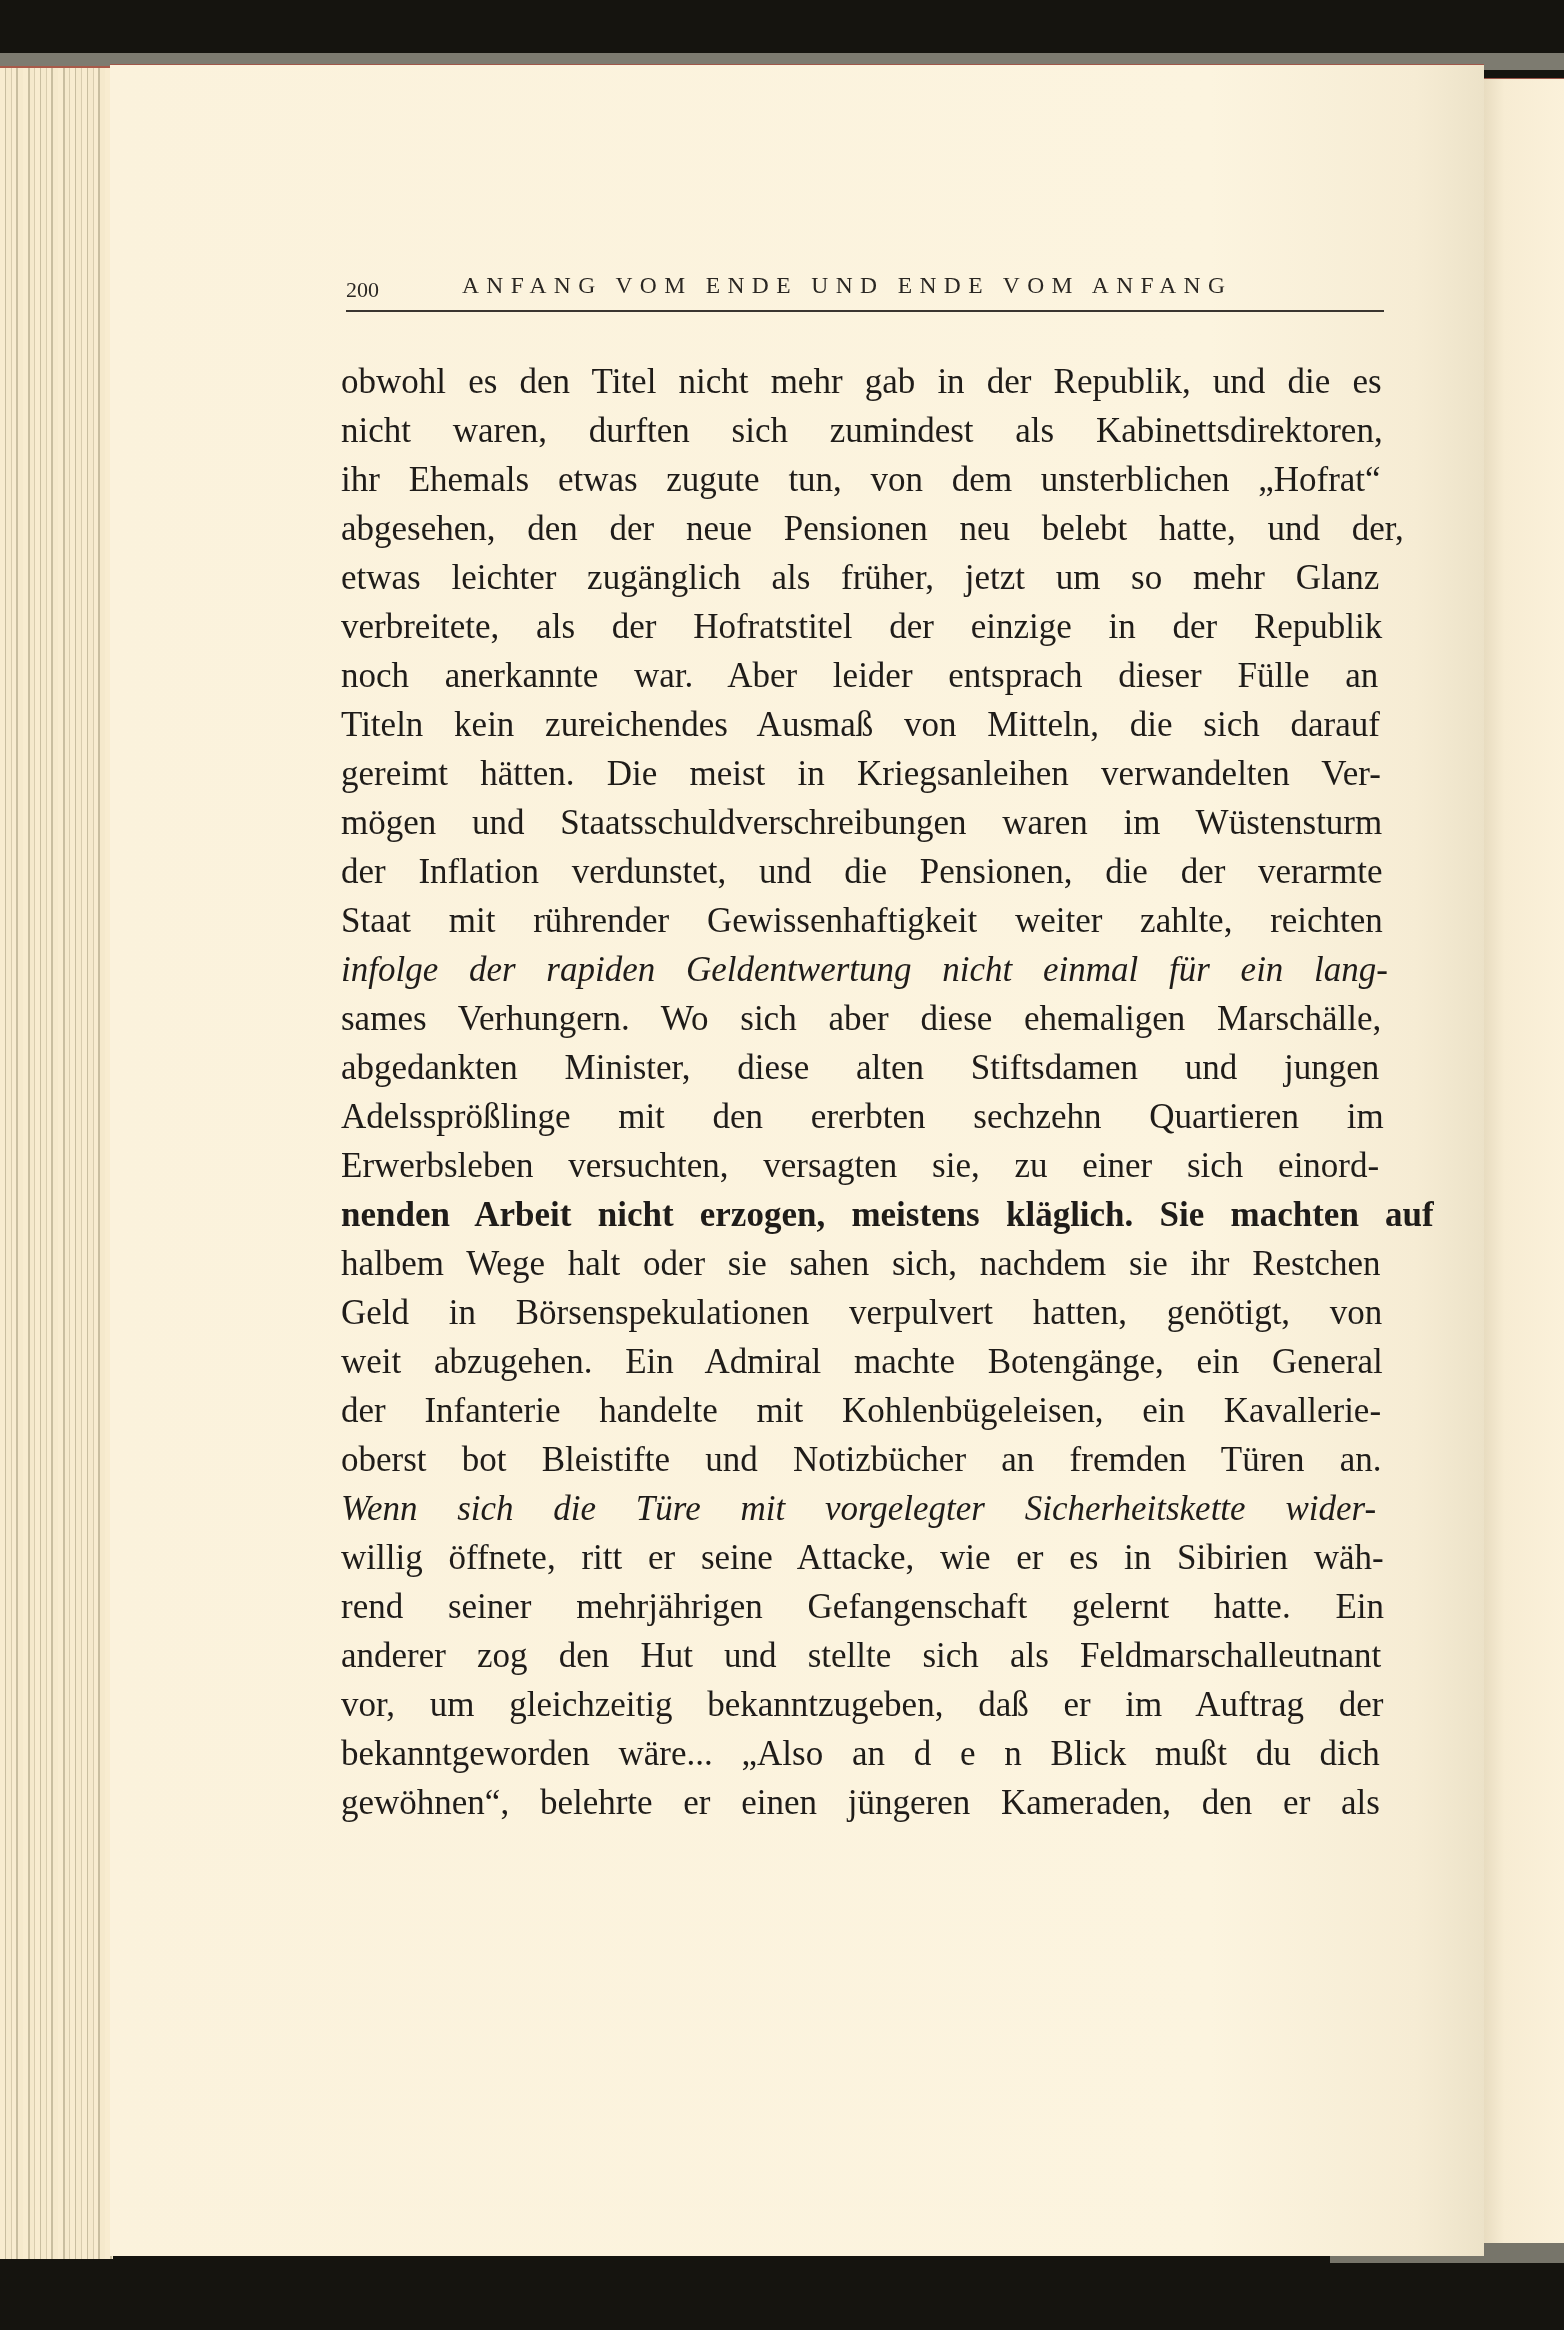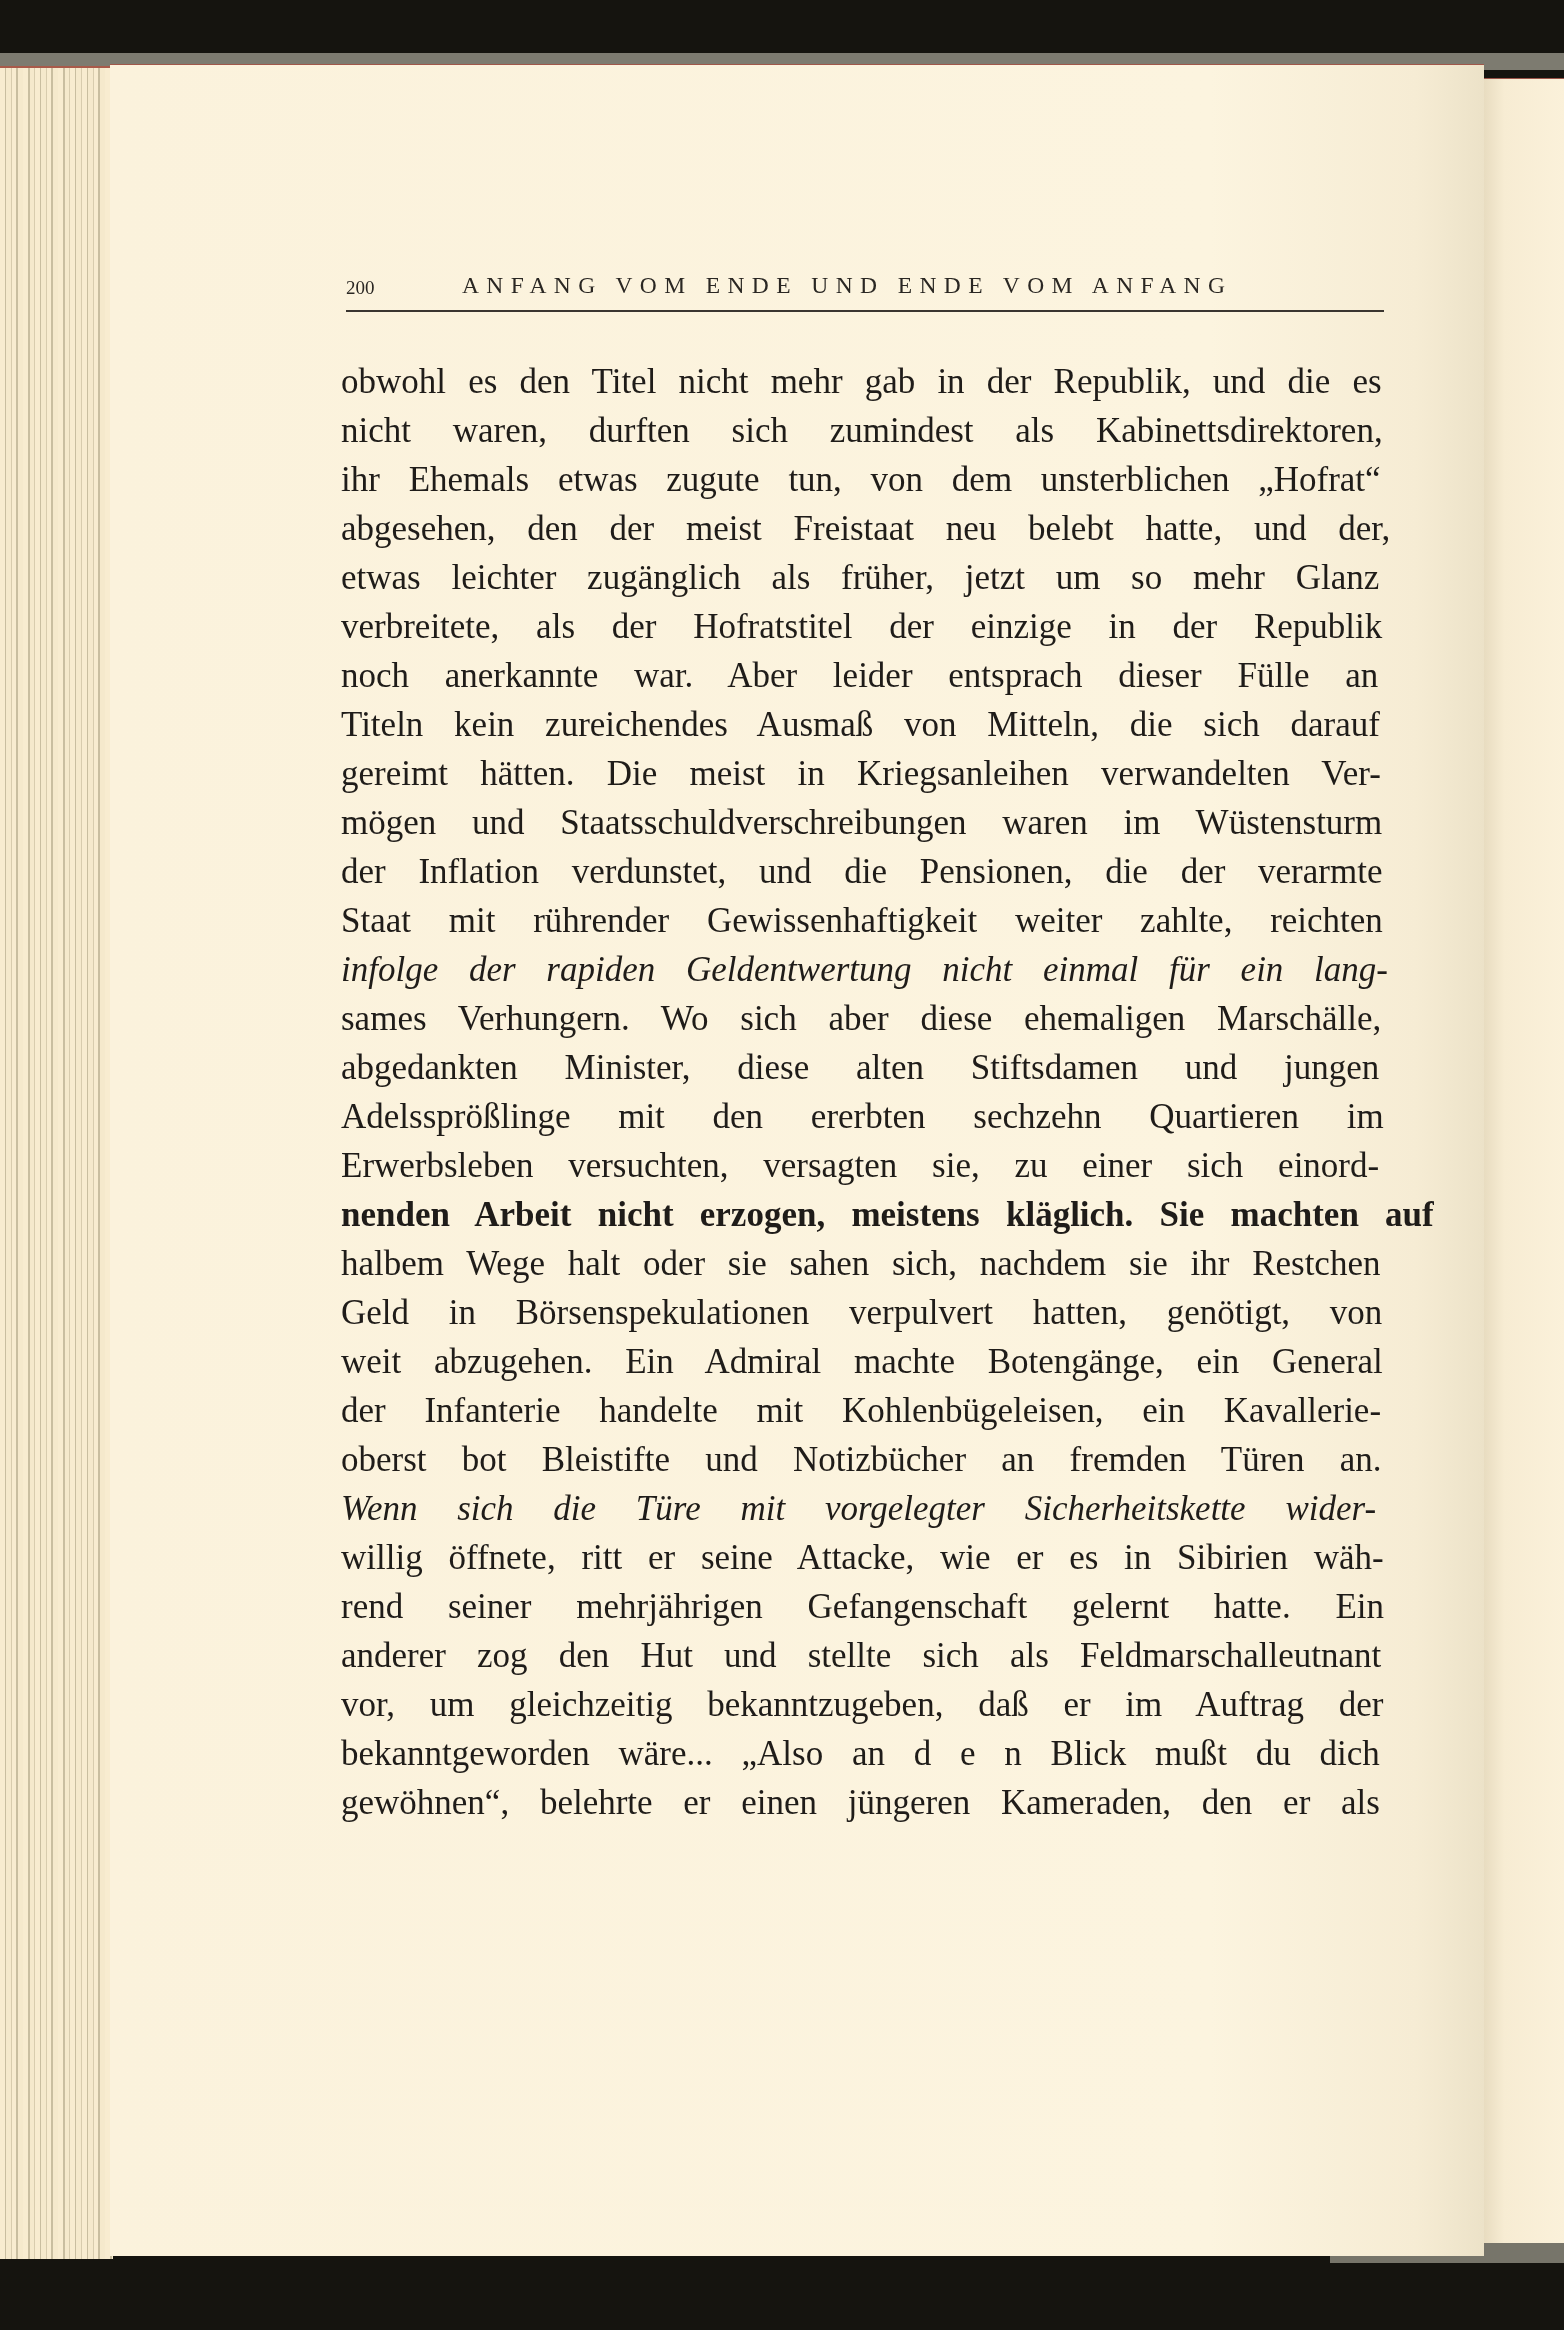--- a/index.html
+++ b/index.html
@@ -59,21 +59,21 @@
   .running-head {
     position: absolute;
     left: 346px; top: 272px;
     width: 1038px;
     height: 41px;
     color: #2a2723;
   }
   .page-number {
     position: absolute;
     left: 0; top: 4.7px;
-    font-size: 19px;
+    font-size: 22px;
     letter-spacing: 0px;
   }
   .head-title {
     position: absolute;
     left: 116px; top: 0px;
     font-size: 23.5px;
     letter-spacing: 7.4px;
     white-space: nowrap;
   }
   .head-rule {
@@ -110,21 +110,21 @@
 <div class="running-head">
   <span class="page-number">200</span>
   <span class="head-title">ANFANG VOM ENDE UND ENDE VOM ANFANG</span>
 </div>
 <div class="head-rule"></div>
 
 <div class="body-text" id="body-text">
     <div class="line" style="text-align: left; text-align-last: left;"><span style="word-spacing: 13.4px;">obwohl es den Titel nicht mehr gab in der Republik, und die es</span></div>
     <div class="line" style="text-align: left; text-align-last: left;"><span style="word-spacing: 33px;">nicht waren, durften sich zumindest als Kabinettsdirektoren,</span></div>
     <div class="line" style="text-align: left; text-align-last: left;"><span style="word-spacing: 20px;">ihr Ehemals etwas zugute tun, von dem unsterblichen „Hofrat“</span></div>
-    <div class="line" style="text-align: left; text-align-last: left;"><span style="word-spacing: 23px;">abgesehen, den der meist Freistaat neu belebt hatte, und der,</span></div>
+    <div class="line" style="text-align: left; text-align-last: left;"><span style="word-spacing: 23px;">abgesehen, den der neue Pensionen neu belebt hatte, und der,</span></div>
     <div class="line" style="text-align: left; text-align-last: left;"><span style="word-spacing: 22px;">etwas leichter zugänglich als früher, jetzt um so mehr Glanz</span></div>
     <div class="line" style="text-align: left; text-align-last: left;"><span style="word-spacing: 28px;">verbreitete, als der Hofratstitel der einzige in der Republik</span></div>
     <div class="line" style="text-align: left; text-align-last: left;"><span style="word-spacing: 27px;">noch anerkannte war. Aber leider entsprach dieser Fülle an</span></div>
     <div class="line" style="text-align: left; text-align-last: left;"><span style="word-spacing: 22px;">Titeln kein zureichendes Ausmaß von Mitteln, die sich darauf</span></div>
     <div class="line" style="text-align: left; text-align-last: left;"><span style="word-spacing: 23.5px;">gereimt hätten. Die meist in Kriegsanleihen verwandelten Ver-</span></div>
     <div class="line" style="text-align: left; text-align-last: left;"><span style="word-spacing: 27px;">mögen und Staatsschuldverschreibungen waren im Wüstensturm</span></div>
     <div class="line" style="text-align: left; text-align-last: left;"><span style="word-spacing: 24px;">der Inflation verdunstet, und die Pensionen, die der verarmte</span></div>
     <div class="line" style="text-align: left; text-align-last: left;"><span style="word-spacing: 29px;">Staat mit rührender Gewissenhaftigkeit weiter zahlte, reichten</span></div>
     <div class="line" style="text-align: left; text-align-last: left; font-style: italic;"><span style="word-spacing: 22px;">infolge der rapiden Geldentwertung nicht einmal für ein lang-</span></div>
     <div class="line" style="text-align: left; text-align-last: left;"><span style="word-spacing: 23px;">sames Verhungern. Wo sich aber diese ehemaligen Marschälle,</span></div>

